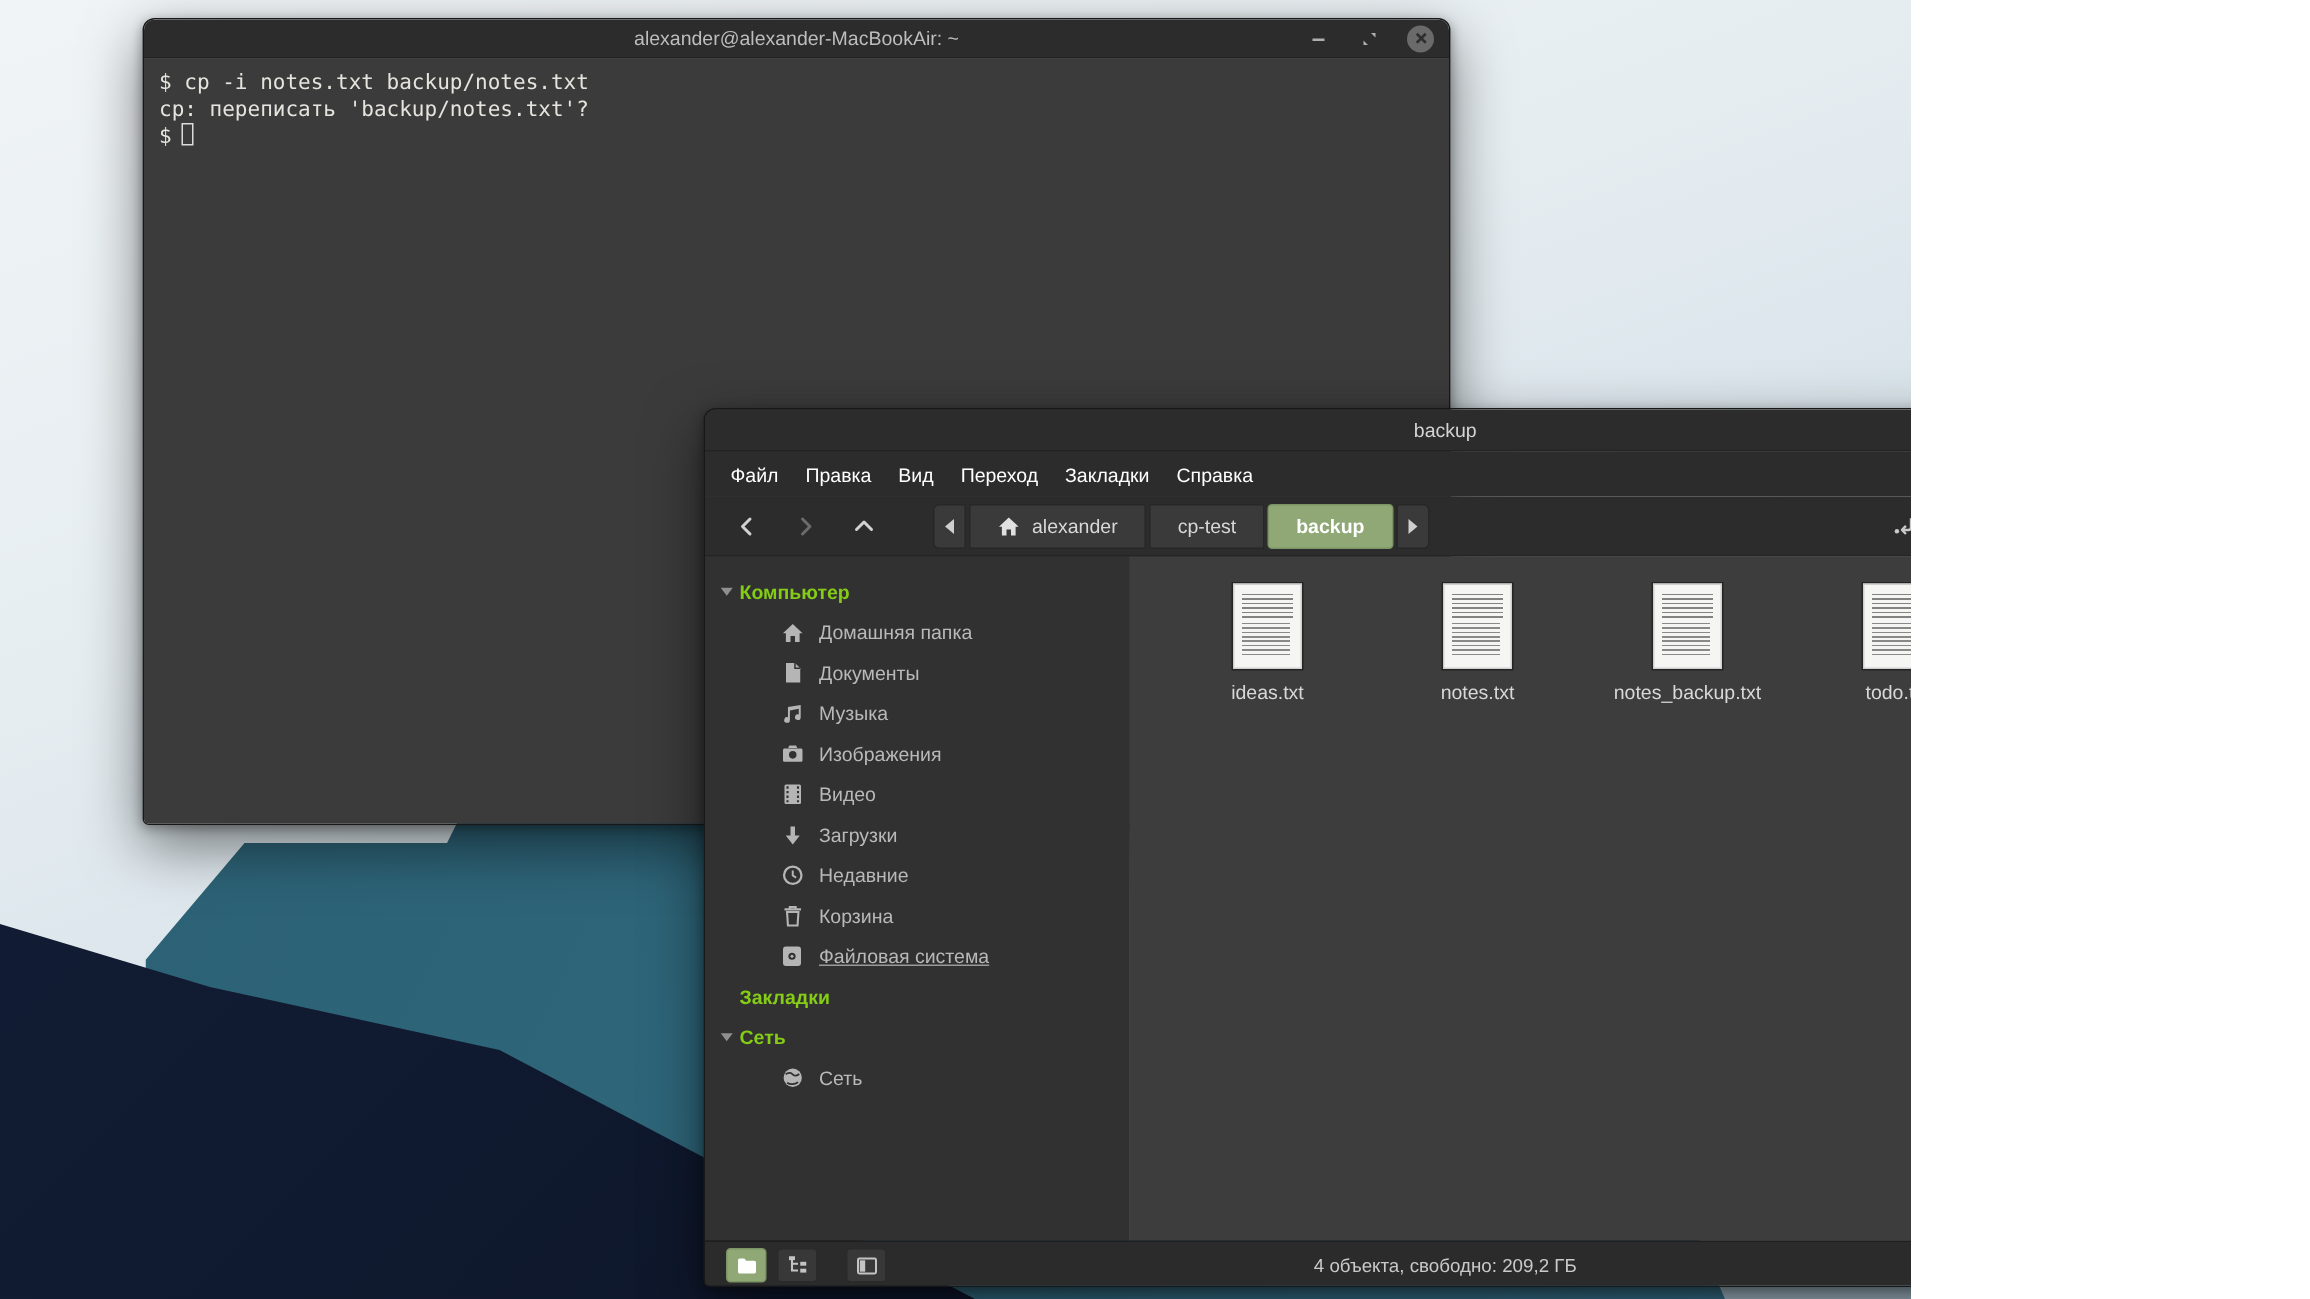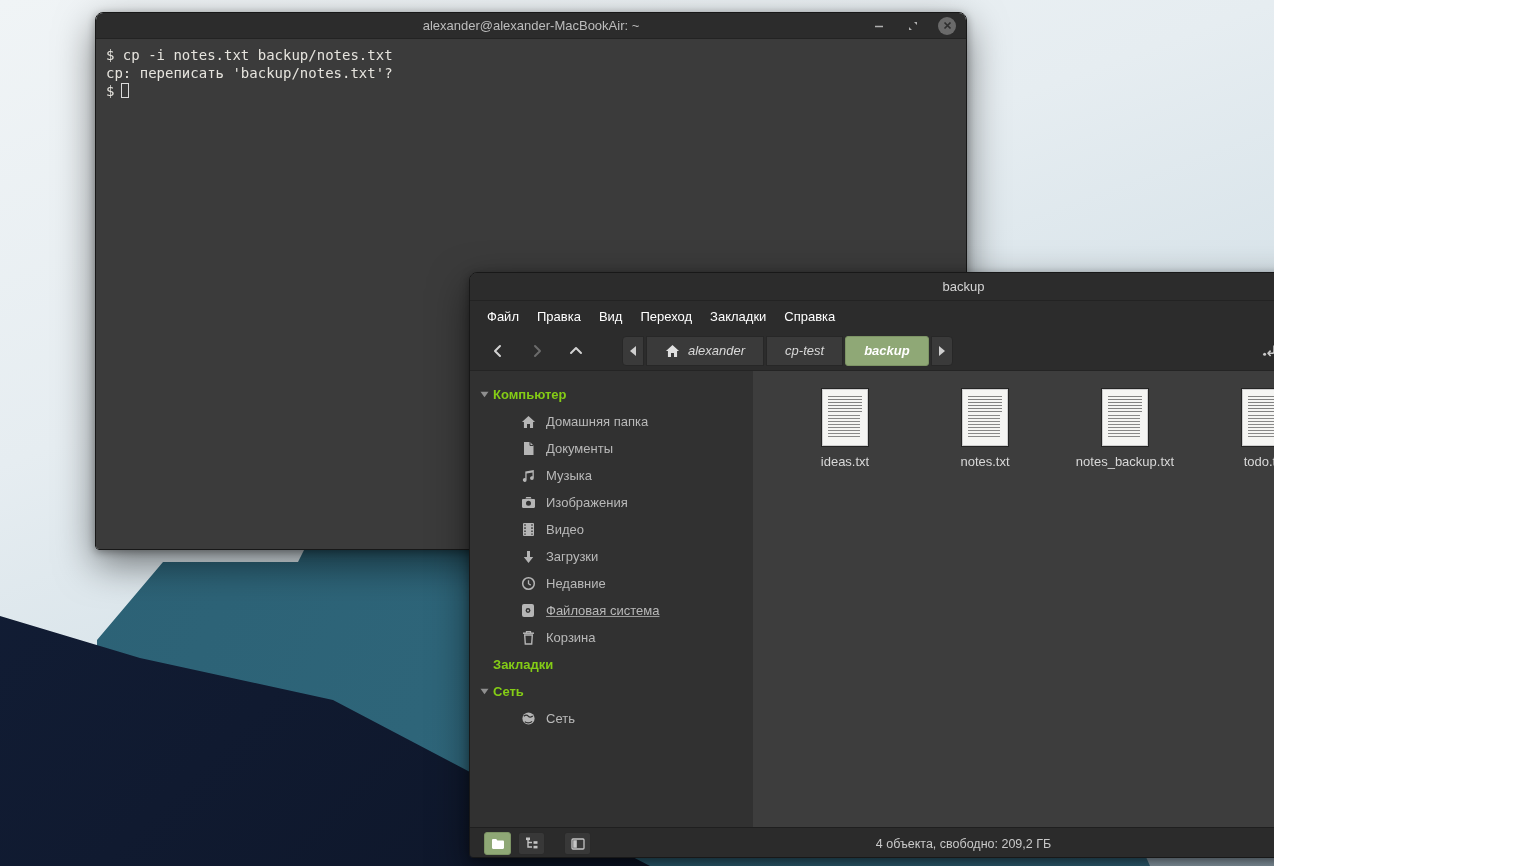--- a/index.html
+++ b/index.html
@@ -39,21 +39,21 @@
   
   #fm { left:469px; top:272px; width:989px; height:586px; }
   #fm .titlebar { height:28px; }
   #fm .titlebar .title { color:#d4d4d4; }
   .menubar { height:30px; background:#2c2c2c; display:flex; align-items:center; padding-left:8px; }
   .menu-item { padding:4px 9px; font-size:13px; color:#ffffff; border-radius:3px; cursor:default; }
   .toolbar { height:40px; background:#2c2c2c; display:flex; align-items:center; padding:0 12px; border-bottom:1px solid #242424; }
   .nav-btn { width:32px; height:28px; display:flex; align-items:center; justify-content:center; color:#d2d2d2; border-radius:3px; }
   .nav-btn.dim { color:#6b6b6b; }
   .nav-btn + .nav-btn { margin-left:7px; }
-  .crumbs { display:flex; align-items:center; margin-left:30px; gap:2px;font-style:italic; }
+  .crumbs { display:flex; align-items:center; margin-left:30px; gap:2px; }
   .crumb-arrow { width:22px; height:30px; background:#3a3a3a; border:1px solid #272727;
     display:flex; align-items:center; justify-content:center; color:#cfcfcf; }
   .crumb-arrow.first { border-radius:4px 0 0 4px; }
   .crumb-arrow.last  { border-radius:0 4px 4px 0; }
   .crumb { height:30px; padding:0 18px; background:#3a3a3a; border:1px solid #272727;
     display:flex; align-items:center; gap:8px; font-size:13px; color:#d8d8d8; cursor:default; }
   .crumb.active { background:#8fa876; border-color:#7d9465; color:#ffffff; font-weight:bold; border-radius:3px; }
   .crumb .ic { display:flex; color:#e0e0e0; }
   .toolbar .spacer { flex:1; }
   .tool-icon { width:32px; height:30px; display:flex; align-items:center; justify-content:center; color:#c9c9c9; border-radius:3px; margin-left:8px; }
@@ -353,49 +353,49 @@
               </svg>
     </span>
     <span class="ic">
               <svg width="15" height="15" viewBox="0 0 16 16">
                 <circle cx="8" cy="8" r="6.2" fill="none" stroke="currentColor" stroke-width="1.6"></circle>
                 <path d="M8 4.6v3.6l2.4 1.5" fill="none" stroke="currentColor" stroke-width="1.4"></path>
               </svg>
             </span>
     <span class="lbl">Недавние</span>
   </div>
+          <div class="sb-row item">
+    <span class="expander" style="visibility: hidden;">
+      <svg width="9" height="7" viewBox="0 0 9 7">
+                <path d="M0.5 0.8h8L4.5 6.2Z" fill="currentColor"></path>
+              </svg>
+    </span>
+    <span class="ic">
+              <svg width="13" height="15" viewBox="0 0 13 15">
+                <path d="M1 3.2h11" stroke="currentColor" stroke-width="1.5"></path>
+                <path d="M4.5 3V1.6h4V3" fill="none" stroke="currentColor" stroke-width="1.3"></path>
+                <path d="M2.7 5h7.6l-.6 9H3.3Z" fill="none" stroke="currentColor" stroke-width="1.4"></path>
+              </svg>
+            </span>
+    <span class="lbl">Корзина</span>
+  </div>
           <div class="sb-row underlined item">
     <span class="expander" style="visibility: hidden;">
       <svg width="9" height="7" viewBox="0 0 9 7">
                 <path d="M0.5 0.8h8L4.5 6.2Z" fill="currentColor"></path>
               </svg>
     </span>
     <span class="ic">
               <svg width="14" height="15" viewBox="0 0 14 15">
                 <rect x="1" y="1" width="12" height="13" rx="2" fill="currentColor"></rect>
                 <circle cx="7" cy="7.5" r="2.4" fill="#313131"></circle>
                 <circle cx="7" cy="7.5" r="1" fill="currentColor"></circle>
               </svg>
             </span>
     <span class="lbl">Файловая система</span>
-  </div>
-          <div class="sb-row item">
-    <span class="expander" style="visibility: hidden;">
-      <svg width="9" height="7" viewBox="0 0 9 7">
-                <path d="M0.5 0.8h8L4.5 6.2Z" fill="currentColor"></path>
-              </svg>
-    </span>
-    <span class="ic">
-              <svg width="13" height="15" viewBox="0 0 13 15">
-                <path d="M1 3.2h11" stroke="currentColor" stroke-width="1.5"></path>
-                <path d="M4.5 3V1.6h4V3" fill="none" stroke="currentColor" stroke-width="1.3"></path>
-                <path d="M2.7 5h7.6l-.6 9H3.3Z" fill="none" stroke="currentColor" stroke-width="1.4"></path>
-              </svg>
-            </span>
-    <span class="lbl">Корзина</span>
   </div>
           <div class="sb-row section">
     <span class="expander" style="visibility: hidden;">
       <svg width="9" height="7" viewBox="0 0 9 7">
                 <path d="M0.5 0.8h8L4.5 6.2Z" fill="currentColor"></path>
               </svg>
     </span>
 
     <span class="lbl">Закладки</span>
   </div>

